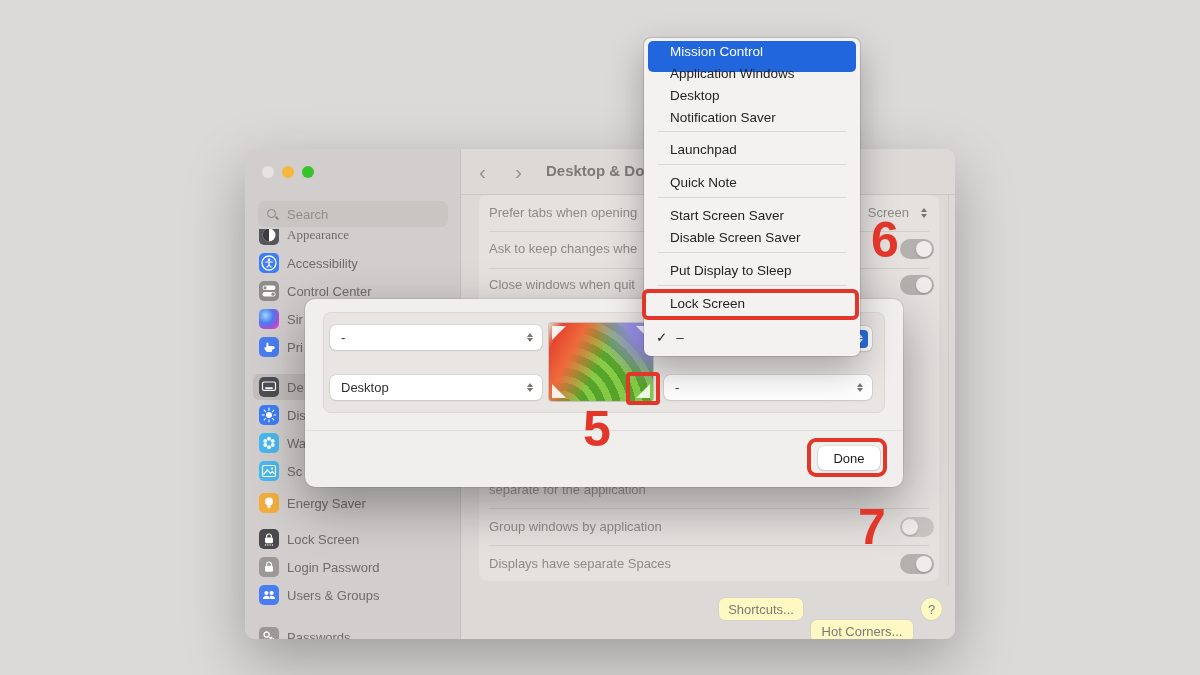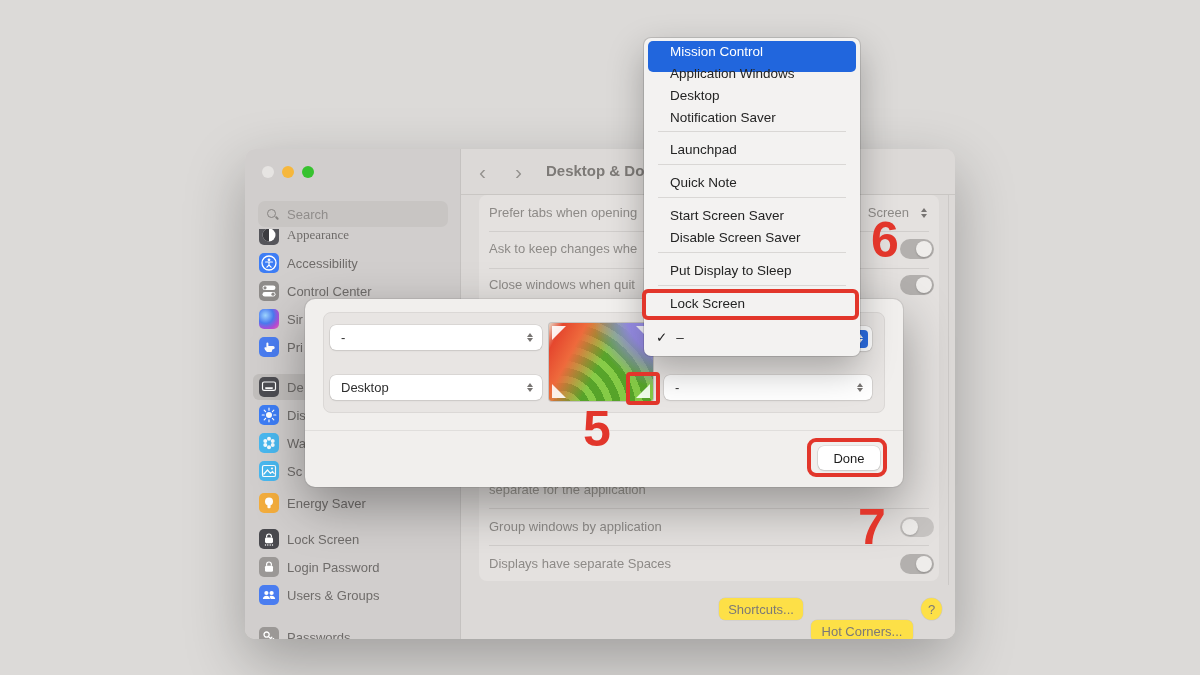--- a/index.html
+++ b/index.html
@@ -29,21 +29,21 @@
   .hair{background:#c9c6c3;}
   .card{background:#e4e1df;border-radius:8px;}
   .rlabel{position:absolute;font-size:13px;color:#8d8a87;white-space:nowrap;}
   .toggle{position:absolute;width:34px;height:20px;border-radius:10px;}
   .toggle .knob{position:absolute;top:2px;width:16px;height:16px;border-radius:50%;background:#efedeb;box-shadow:0 1px 2px rgba(0,0,0,.2);}
   .toggle.on{background:#b3b0ae;}  .toggle.on .knob{right:2px;}
   .toggle.off{background:#c7c4c2;} .toggle.off .knob{left:2px;}
   .updown{display:inline-flex;flex-direction:column;align-items:center;justify-content:center;}
   .tri-u{width:0;height:0;border-left:3.5px solid transparent;border-right:3.5px solid transparent;border-bottom:4.5px solid #777472;margin-bottom:1.5px;}
   .tri-d{width:0;height:0;border-left:3.5px solid transparent;border-right:3.5px solid transparent;border-top:4.5px solid #777472;}
-  .fbtn{position:absolute;height:22px;border-radius:6px;background:#fde047;color:#7c7977;font-size:13px;
+  .fbtn{position:absolute;height:22px;border-radius:6px;background:#fef9c3;color:#7c7977;font-size:13px;
         display:flex;align-items:center;justify-content:center;box-shadow:0 0 0 .5px rgba(0,0,0,.08);}
   
   #sheet{left:305px;top:299px;width:598px;height:188px;background:#f1efed;border-radius:10px;
          box-shadow:0 0 0 1px rgba(0,0,0,.07),0 18px 50px rgba(0,0,0,.35);}
   #panel{left:18px;top:13px;width:562px;height:101px;background:#e8e5e3;border:1px solid #dbd8d6;border-radius:8px;box-sizing:border-box;}
   .dd{position:absolute;height:25px;background:#fff;border-radius:6px;box-shadow:0 0 0 .6px rgba(0,0,0,.12),0 1px 2px rgba(0,0,0,.08);
       font-size:13px;color:#2f2f2f;display:flex;align-items:center;padding-left:11px;box-sizing:border-box;}
   .stepper{position:absolute;right:4px;top:3.5px;width:17px;height:18px;border-radius:4px;display:flex;flex-direction:column;align-items:center;justify-content:center;}
   .stepper.blue{background:#2b6de2;}
   .stepper.blue .tri-u{border-bottom-color:#fff;} .stepper.blue .tri-d{border-top-color:#fff;}

